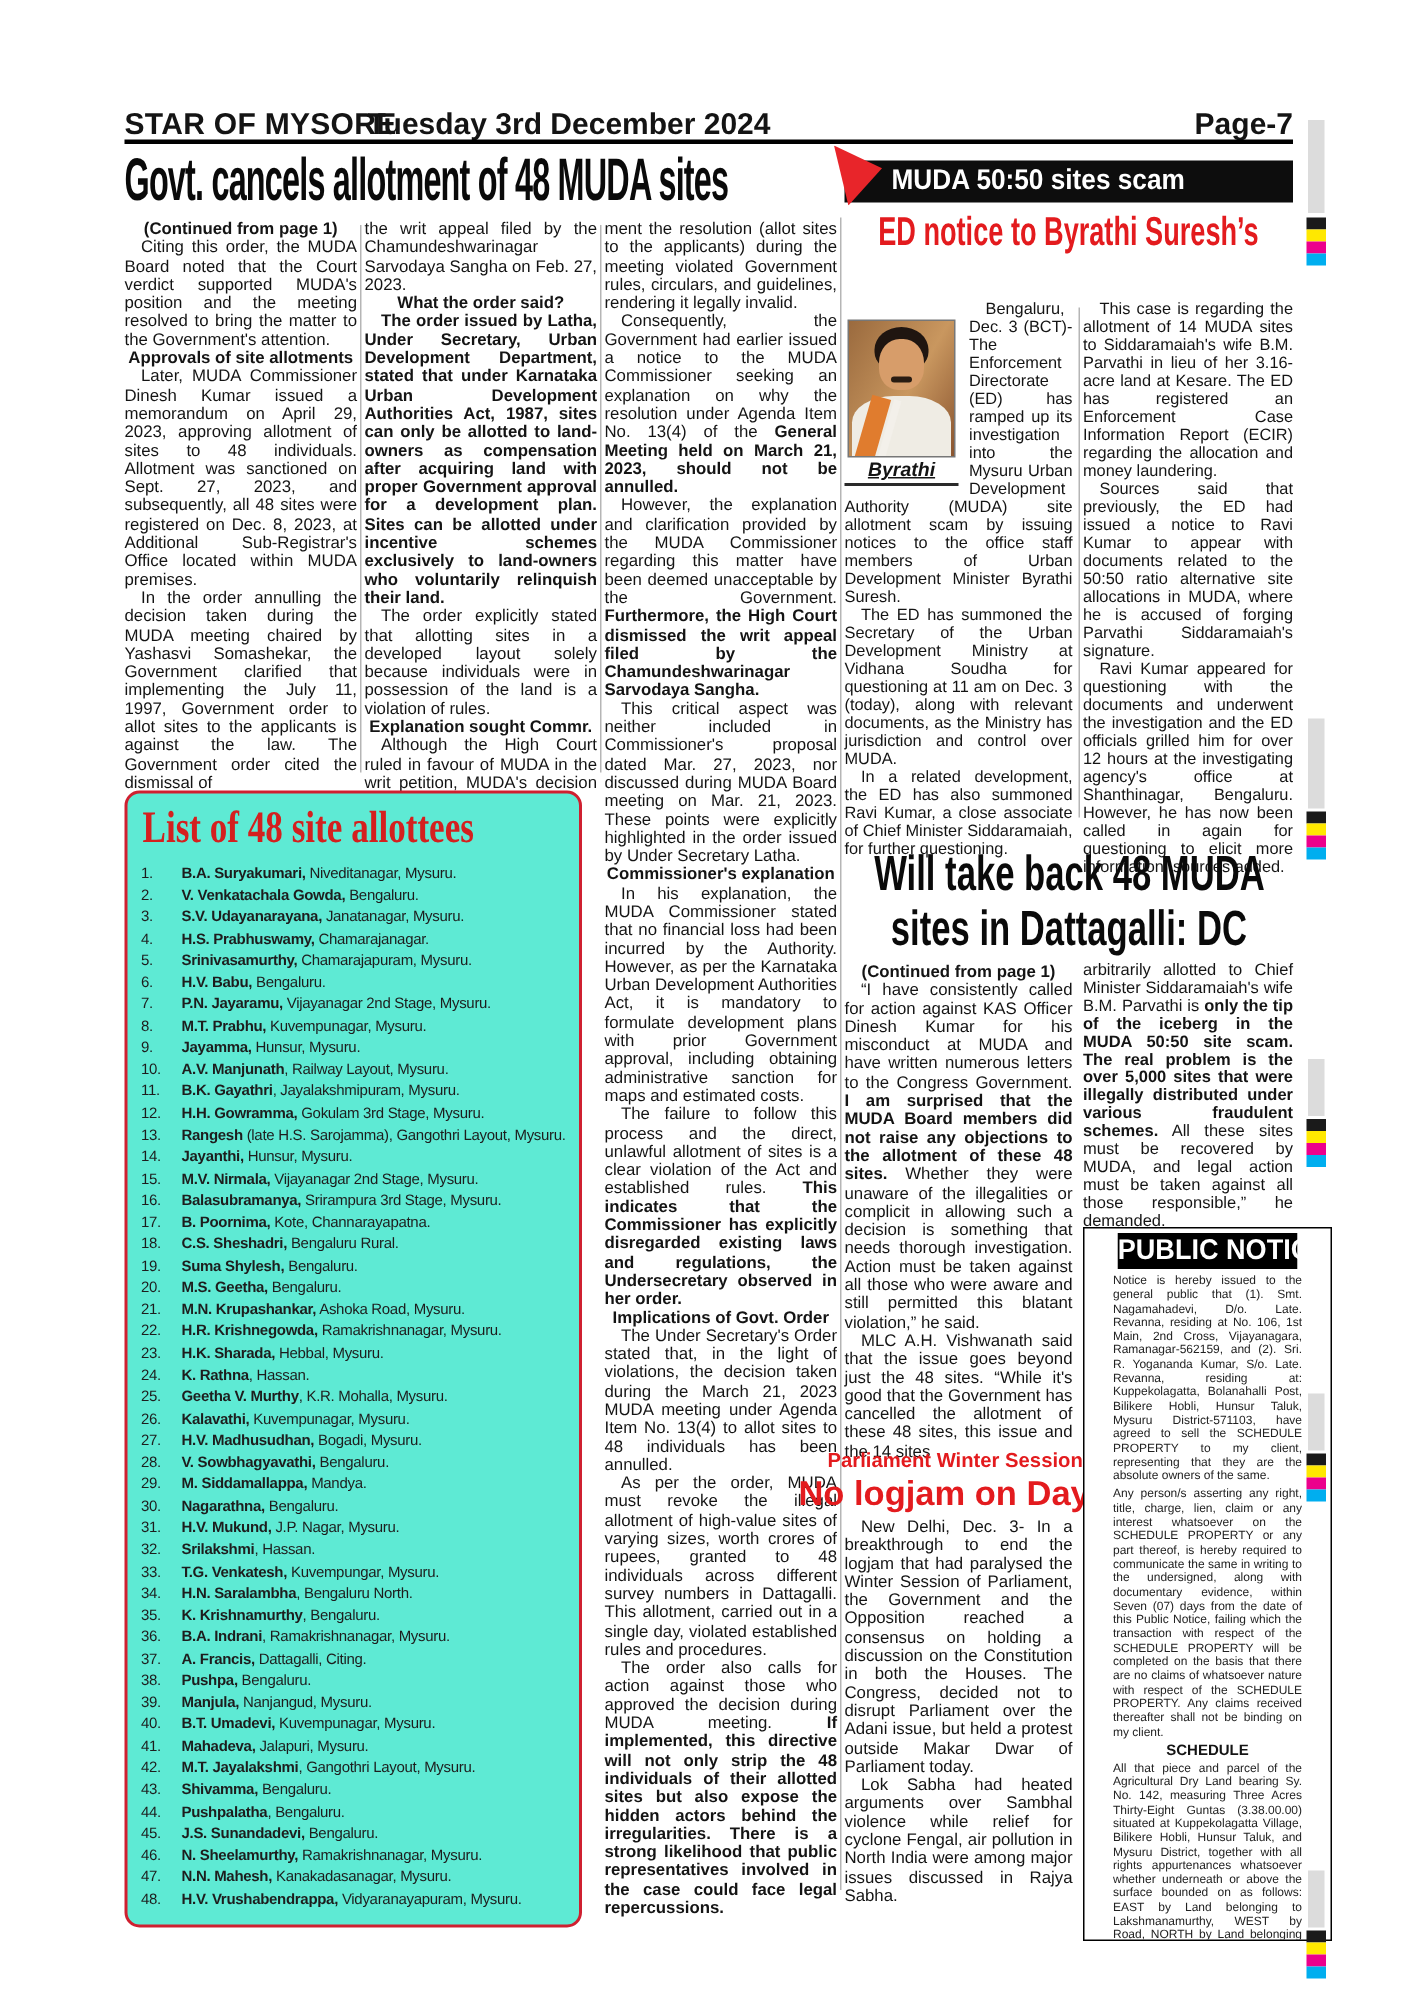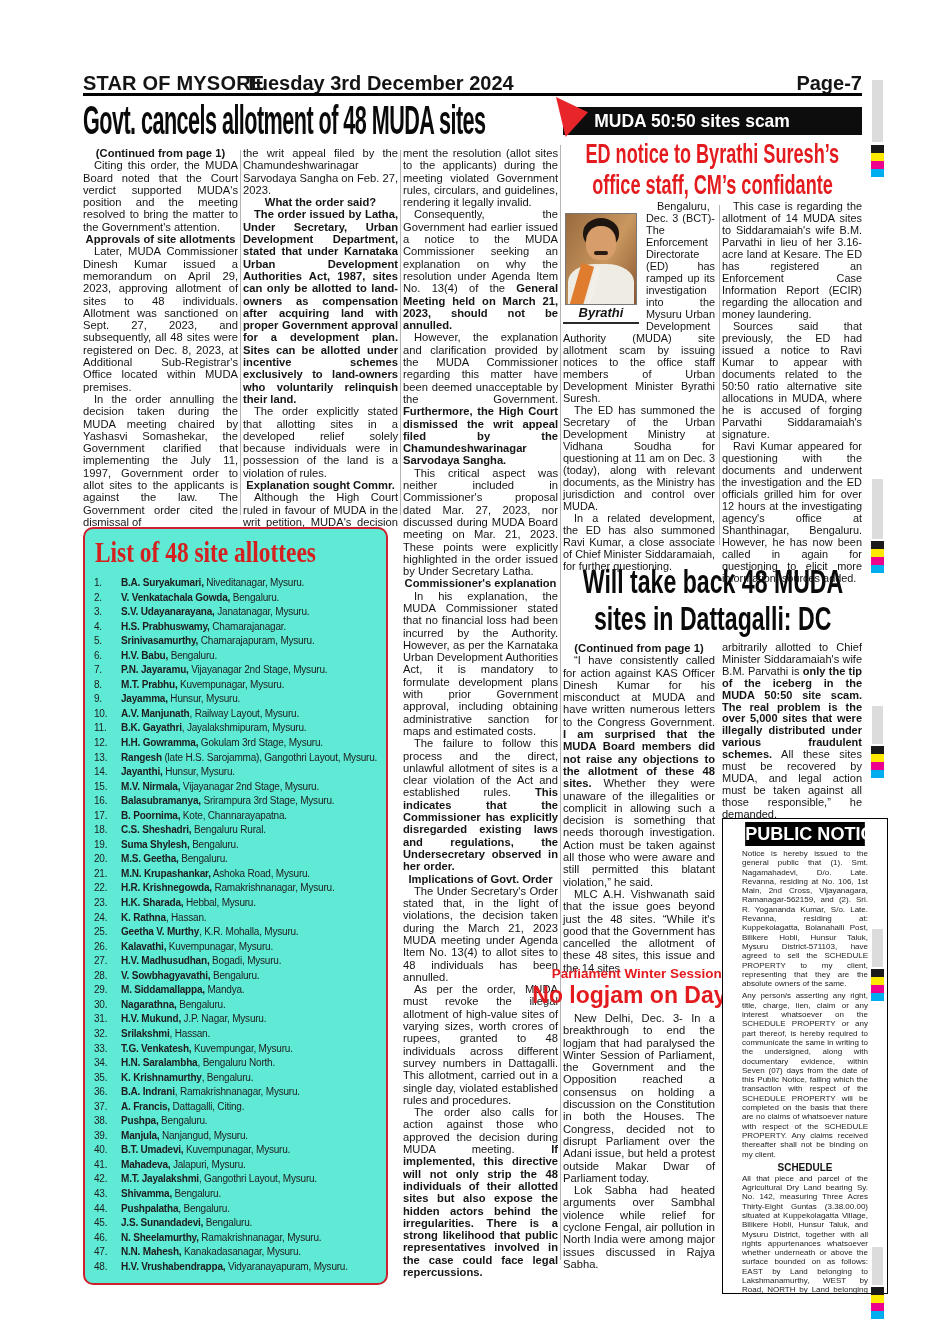--- a/index.html
+++ b/index.html
@@ -32,21 +32,21 @@
   .para.h{text-align:center;font-weight:bold;text-indent:0;}
   .b{font-weight:bold;}
   
   .vr{position:absolute;width:1px;background:#b5b5b5;}
   
   .listbox{position:absolute;left:83px;top:527px;width:305px;height:758px;border:2.5px solid #cf2030;border-radius:10px;box-sizing:border-box;padding:4px 6px 0 9px;background:#5eead4;}
   .list-title{font-family:"Liberation Serif",serif;font-weight:bold;color:#d4201f;font-size:30px;white-space:nowrap;transform:scaleX(.78);transform-origin:0 50%;margin:2px 0 7px 1px;}
   .allottee{font-size:10px;line-height:14.55px;white-space:nowrap;letter-spacing:-.2px;color:#1d1d1d;}
   .num{display:inline-block;width:27px;}
   
-  .photo-wrap{float:left;width:76px;margin:13px 7px 2px 0;border-bottom:2px solid #2a2a2a;padding-bottom:1px;}
+  .photo-wrap{float:left;width:76px;margin:13px 7px 2px 0;border-bottom:2px solid #2a2a2a;padding-bottom:1px;text-decoration:underline;}
   .photo{position:relative;width:70px;height:90px;border:1px solid #777;background:linear-gradient(120deg,#9a6a3e,#c9975f 55%,#8a5530);overflow:hidden;margin:0 auto;}
   .ph-hair{position:absolute;left:17px;top:4px;width:36px;height:30px;background:#1f1510;border-radius:50% 50% 45% 45%;}
   .ph-face{position:absolute;left:20px;top:12px;width:30px;height:34px;background:#d79d6a;border-radius:46% 46% 42% 42%;}
   .ph-stache{position:absolute;left:28px;top:37px;width:14px;height:4px;background:#2a1c12;border-radius:2px;}
   .ph-body{position:absolute;left:2px;top:50px;width:66px;height:42px;background:#efece4;border-radius:42% 42% 0 0;}
   .ph-sash{position:absolute;left:9px;top:50px;width:13px;height:46px;background:#e07c2e;transform:rotate(16deg);}
   .ph-sash2{position:absolute;left:24px;top:52px;width:5px;height:44px;background:#f3f0ea;transform:rotate(16deg);}
   .caption{font-weight:bold;font-style:italic;font-size:13px;text-align:center;padding:2px 0 2px;}
   
   .parliament{position:absolute;left:563px;top:966px;width:152px;}
@@ -82,21 +82,21 @@
       <p class="para h"><span class="b">(Continued from page 1)</span></p>
       <p class="para ind"><span>Citing this order, the MUDA Board noted that the Court verdict supported MUDA's position and the meeting resolved to bring the matter to the Government's attention.</span></p>
       <p class="para h"><span class="b">Approvals of site allotments</span></p>
       <p class="para ind"><span>Later, MUDA Commissioner Dinesh Kumar issued a memorandum on April 29, 2023, approving allotment of sites to 48 individuals. Allotment was sanctioned on Sept. 27, 2023, and subsequently, all 48 sites were registered on Dec. 8, 2023, at Additional Sub-Registrar's Office located within MUDA premises.</span></p>
       <p class="para ind"><span>In the order annulling the decision taken during the MUDA meeting chaired by Yashasvi Somashekar, the Government clarified that implementing the July 11, 1997, Government order to allot sites to the applicants is against the law. The Government order cited the dismissal of</span></p>
     </div>
   <div class="col" style="left:243px;top:147px;width:155px;">
       <p class="para cont"><span>the writ appeal filed by the Chamundeshwarinagar Sarvodaya Sangha on Feb. 27, 2023.</span></p>
       <p class="para h"><span class="b">What the order said?</span></p>
       <p class="para ind"><span class="b">The order issued by Latha, Under Secretary, Urban Development Department, stated that under Karnataka Urban Development Authorities Act, 1987, sites can only be allotted to land-owners as compensation after acquiring land with proper Government approval for a development plan. Sites can be allotted under incentive schemes exclusively to land-owners who voluntarily relinquish their land.</span></p>
-      <p class="para ind"><span>The order explicitly stated that allotting sites in a developed relief solely because individuals were in possession of the land is a violation of rules.</span></p>
+      <p class="para ind"><span>The order explicitly stated that allotting sites in a developed layout solely because individuals were in possession of the land is a violation of rules.</span></p>
       <p class="para h"><span class="b">Explanation sought Commr.</span></p>
       <p class="para ind"><span>Although the High Court ruled in favour of MUDA in the writ petition, MUDA's decision to imple-</span></p>
     </div>
   <div class="col" style="left:403px;top:147px;width:155px;">
       <p class="para cont"><span>ment the resolution (allot sites to the applicants) during the meeting violated Government rules, circulars, and guidelines, rendering it legally invalid.</span></p>
       <p class="para ind"><span>Consequently, the Government had earlier issued a notice to the MUDA Commissioner seeking an explanation on why the resolution under Agenda Item No. 13(4) of the </span><span class="b">General Meeting held on March 21, 2023, should not be annulled.</span></p>
       <p class="para ind"><span>However, the explanation and clarification provided by the MUDA Commissioner regarding this matter have been deemed unacceptable by the Government. </span><span class="b">Furthermore, the High Court dismissed the writ appeal filed by the Chamundeshwarinagar Sarvodaya Sangha.</span></p>
       <p class="para ind"><span>This critical aspect was neither included in Commissioner's proposal dated Mar. 27, 2023, nor discussed during MUDA Board meeting on Mar. 21, 2023. These points were explicitly highlighted in the order issued by Under Secretary Latha.</span></p>
       <p class="para h"><span class="b">Commissioner's explanation</span></p>
       <p class="para ind"><span>In his explanation, the MUDA Commissioner stated that no financial loss had been incurred by the Authority. However, as per the Karnataka Urban Development Authorities Act, it is mandatory to formulate development plans with prior Government approval, including obtaining administrative sanction for maps and estimated costs.</span></p>
@@ -168,23 +168,20 @@
   </div>
 
   <div class="flag"></div>
   <div class="kicker">
     <span class="kicker-text">MUDA 50:50 sites scam</span>
   </div>
   <div class="ed-headline">
     <div class="fitC">
         <span>ED notice to Byrathi Suresh’s</span>
       </div>
-    <div class="fitC">
-        <span>office staff, CM’s confidante</span>
-      </div>
   </div>
   <div class="col col-sm" style="left:563px;top:200px;width:152px;">
     <div class="photo-wrap">
       <div class="photo">
         <div class="ph-hair"></div>
         <div class="ph-face"></div>
         <div class="ph-stache"></div>
         <div class="ph-body"></div>
         <div class="ph-sash"></div>
         <div class="ph-sash2"></div>

